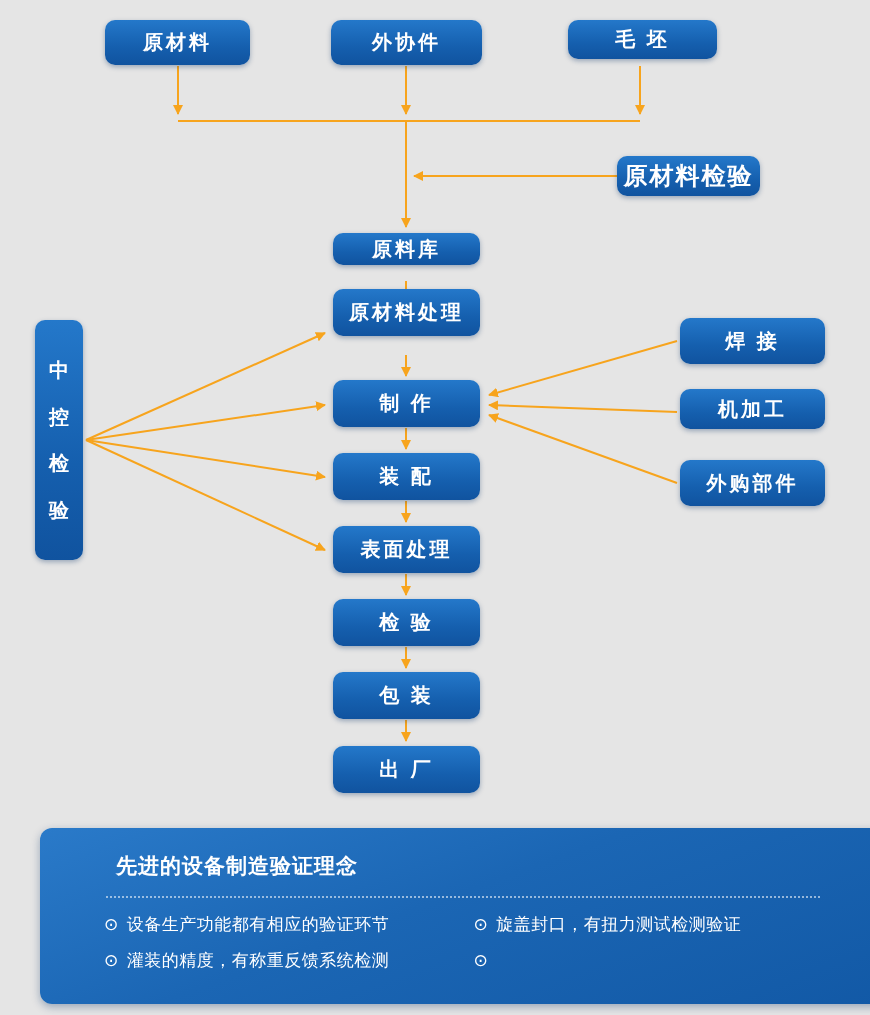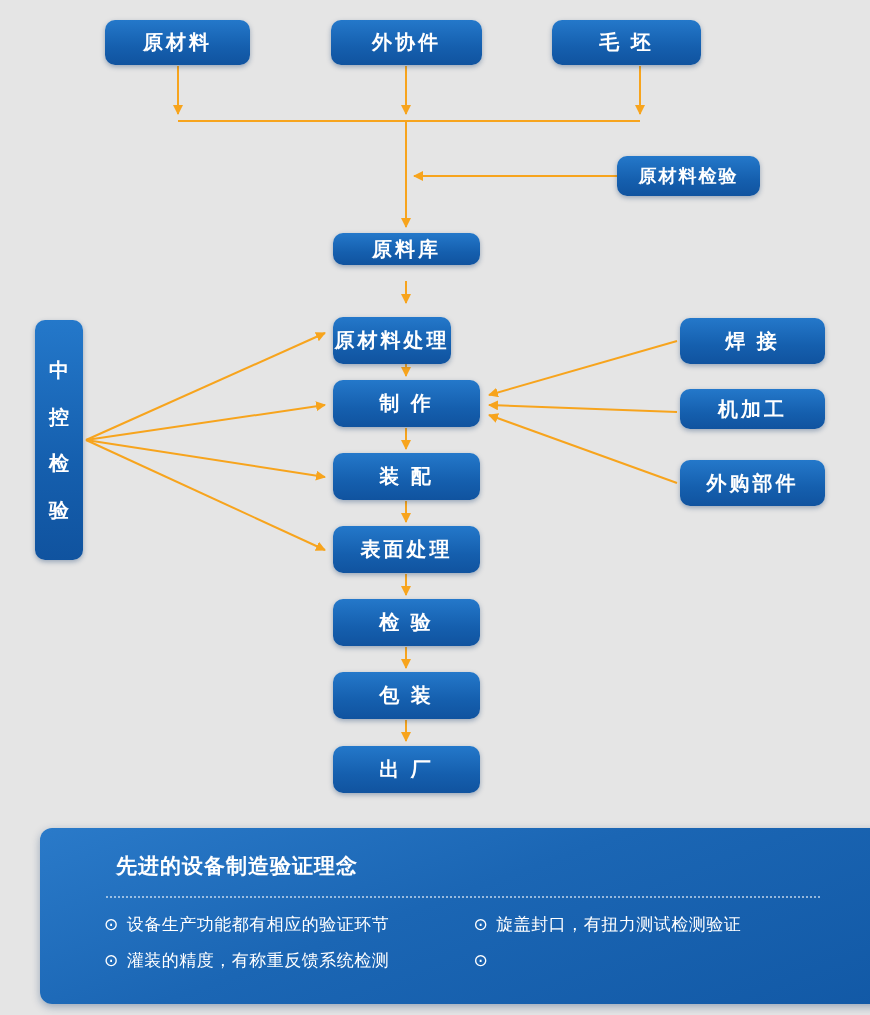--- a/index.html
+++ b/index.html
@@ -30,21 +30,21 @@
     background: linear-gradient(180deg, #2478ca 0%, #155fae 60%, #10539f 100%);
     border-radius: 10px;
     color: #ffffff;
     font-size: 20px;
     font-weight: bold;
     letter-spacing: 3px;
     box-shadow: 0 2px 5px rgba(10, 50, 100, 0.35);
     white-space: pre;
   }
 
-  .node.small { font-size: 18px; letter-spacing: 2px; }
+  .node.small { font-size: 24px; letter-spacing: 2px; }
 
   .node.vertical {
     flex-direction: column;
     justify-content: space-evenly;
     letter-spacing: 0;
     padding: 14px 0;
   }
   .node.vertical span { display: block; line-height: 1; }
 
   .panel {
@@ -126,26 +126,26 @@
       <path d="M86,440 L325,550" marker-end="url(#ah)"></path>
 
       <path d="M677,341 L489,395" marker-end="url(#ah)"></path>
       <path d="M677,412 L489,405" marker-end="url(#ah)"></path>
       <path d="M677,483 L489,415" marker-end="url(#ah)"></path>
     </g>
   </svg>
 
   <div class="node" style="left:105px;top:20px;width:145px;height:45px">原材料</div>
   <div class="node" style="left:331px;top:20px;width:151px;height:45px">外协件</div>
-  <div class="node" style="left:552px;top:20px;width:149px;height:45px">毛 坯</div>
+  <div class="node" style="left:568px;top:20px;width:149px;height:39px">毛 坯</div>
 
   <div class="node small" style="left:617px;top:156px;width:143px;height:40px">原材料检验</div>
 
   <div class="node" style="left:333px;top:233px;width:147px;height:32px">原料库</div>
-  <div class="node" style="left:333px;top:317px;width:118px;height:47px">原材料处理</div>
+  <div class="node" style="left:333px;top:289px;width:147px;height:47px">原材料处理</div>
   <div class="node" style="left:333px;top:380px;width:147px;height:47px">制 作</div>
   <div class="node" style="left:333px;top:453px;width:147px;height:47px">装 配</div>
   <div class="node" style="left:333px;top:526px;width:147px;height:47px">表面处理</div>
   <div class="node" style="left:333px;top:599px;width:147px;height:47px">检 验</div>
   <div class="node" style="left:333px;top:672px;width:147px;height:47px">包 装</div>
   <div class="node" style="left:333px;top:746px;width:147px;height:47px">出 厂</div>
 
   <div class="node vertical" style="left:35px;top:320px;width:48px;height:240px">
     <span>中</span>
     <span>控</span>

